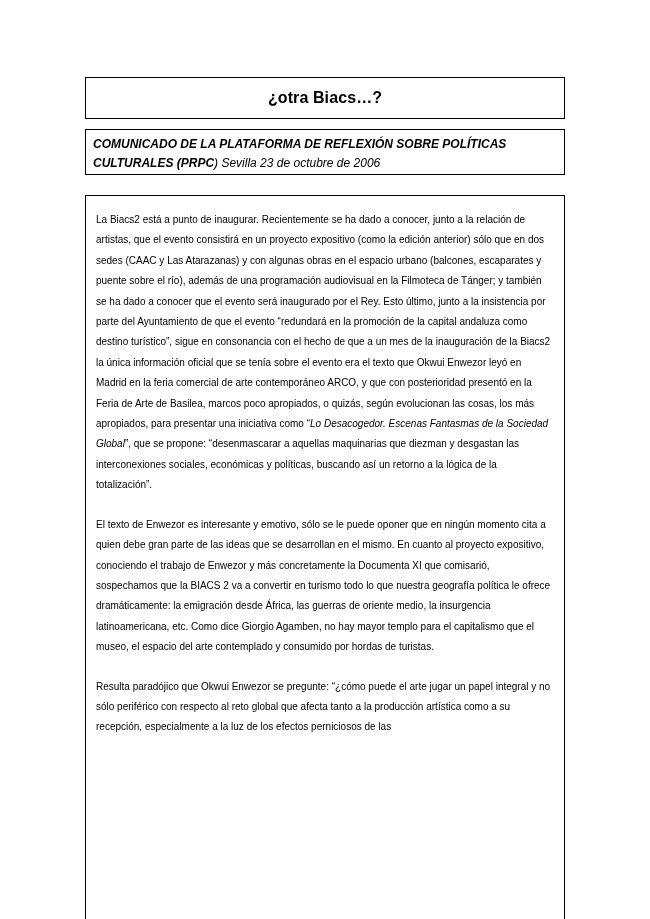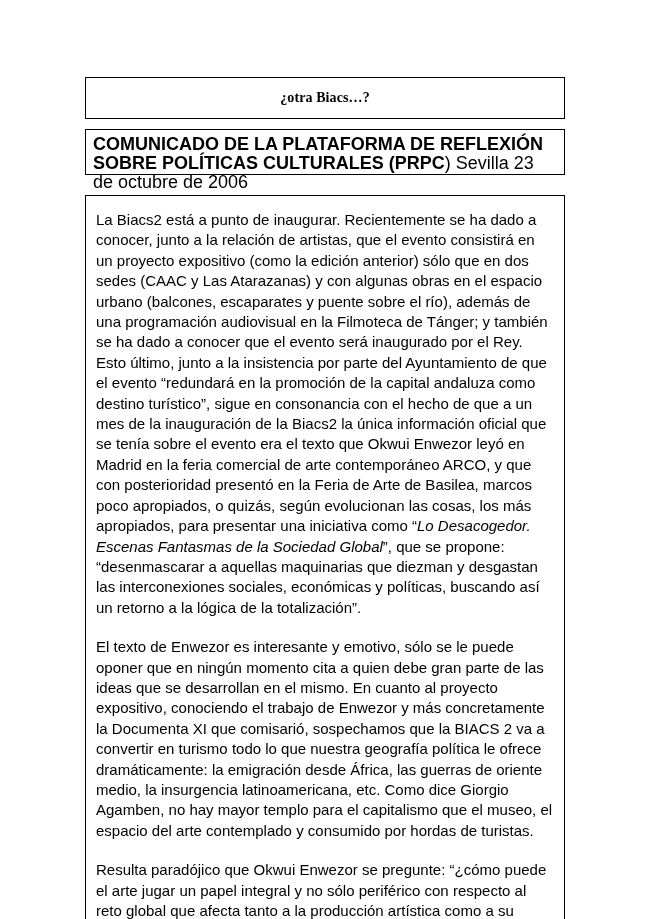--- a/index.html
+++ b/index.html
@@ -31,55 +31,55 @@
     left: 85px;
     top: 77px;
     width: 480px;
     height: 42px;
     display: flex;
     flex-direction: column;
     align-items: center;
     justify-content: center;
   }
   .title-line {
-    font-size: 14px;
+    font-size: 16px;
     font-weight: bold;
     line-height: 18px;
     letter-spacing: 0.1px;
-    font-family: Liberation Serif, serif;
   }
   
   #header-box {
     left: 85px;
     top: 129px;
     width: 480px;
     height: 46px;
     padding: 5px 7px 5px 7px;
   }
   .header-text {
-    font-size: 18px;
+    font-size: 12px;
     line-height: 19px;
     text-align: left;
+    font-style: italic;
   }
   .header-text .bold {
     font-weight: bold;
   }
   .header-text .normal {
     font-weight: normal;
   }
   
   #body-box {
     left: 85px;
     top: 195px;
     width: 480px;
     height: 760px;
     padding: 14px 10px 0 10px;
   }
   .body-par {
-    font-size: 15px;
+    font-size: 10px;
     line-height: 20.4px;
     text-align: left;
     margin: 0 0 19px 0;
     hyphens: none;
   }
   .body-par:last-child {
     margin-bottom: 0;
   }
   .ital {
     font-style: italic;

